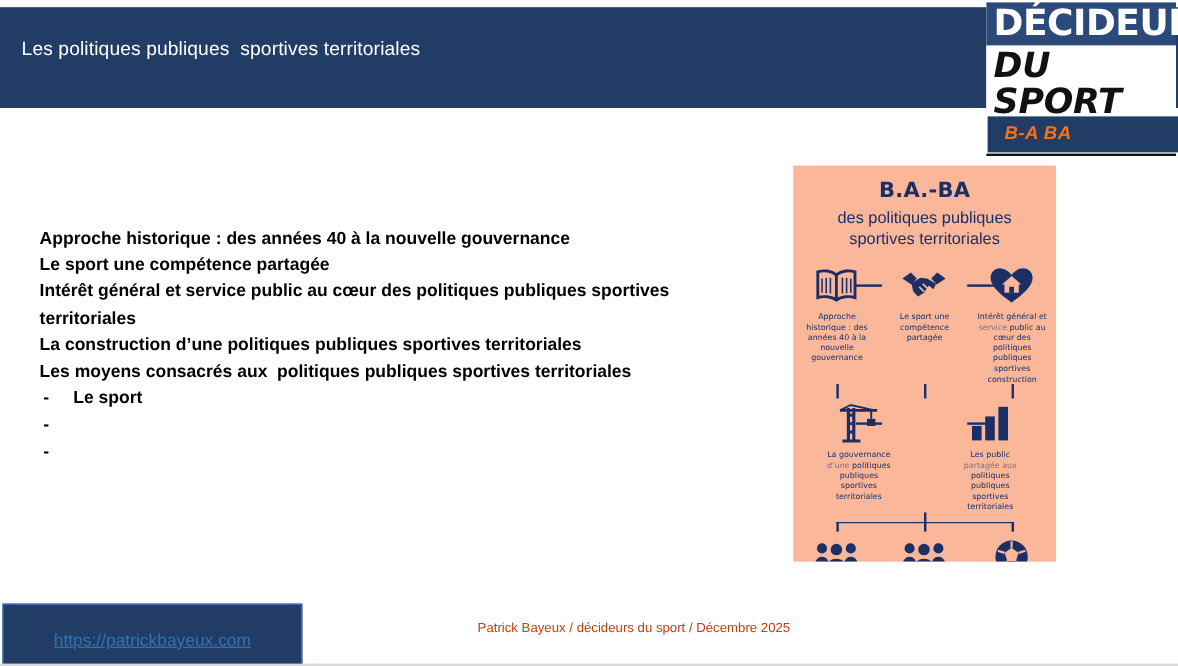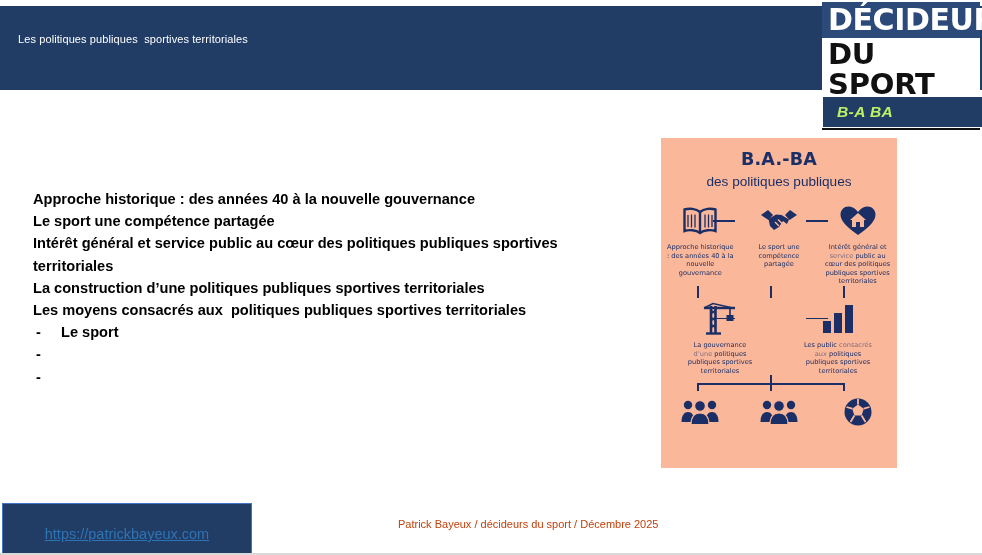--- a/index.html
+++ b/index.html
@@ -19,21 +19,21 @@
   
   #header-band {
     position: absolute;
     left: 0; top: 6px;
     width: 982px; height: 84px;
     background: #213D66;
   }
   #slide-title {
     position: absolute;
     left: 18px; top: 33px;
-    font-size: 11px;
+    font-size: 16px;
     color: #ffffff;
     letter-spacing: .1px;
     white-space: pre;
   }
 
   
   #logo-block {
     position: absolute;
     left: 822px; top: 2px;
     width: 158px;
@@ -52,39 +52,40 @@
   }
   #logo-dusport {
     color: #111111;
     font-size: 29px;
     font-weight: bold;
     letter-spacing: -0.2px;
     line-height: 1.05;
     padding: 1px 4px 0 6px;
     background: #ffffff;
     font-family: "DejaVu Sans", sans-serif;
+    font-style: italic;
   }
   #logo-par {
     color: #111111;
     font-size: 11px;
     font-weight: bold;
     font-style: italic;
     letter-spacing: 1.3px;
     padding: 1px 3px 2px 6px;
     background: #ffffff;
     font-family: "DejaVu Sans", sans-serif;
     border-bottom: 2px solid #111111;
     display: block;
   }
   #baba-badge {
     position: absolute;
     left: 823px; top: 97px;
     width: 159px; height: 30px;
     background: #213D66;
-    color: #bef264;
+    color: #f97316;
     font-size: 15.5px;
     font-weight: bold;
     font-style: italic;
     display: flex;
     align-items: center;
     padding-left: 14px;
     box-sizing: border-box;
     letter-spacing: .4px;
   }
 
@@ -106,21 +107,21 @@
   }
   #body-text .dash-mark {
     width: 25px;
     flex: none;
   }
 
   
   #infographic {
     position: absolute;
     left: 661px; top: 138px;
-    width: 236px; height: 330px;
+    width: 219px; height: 330px;
     background: #FAB79A;
     overflow: hidden;
   }
   .ig-title {
     text-align: center;
     color: #1B2F66;
     font-weight: bold;
     font-size: 17.5px;
     margin-top: 11px;
     letter-spacing: .2px;
@@ -231,20 +232,21 @@
   </div>
   <div class="dash-line">
     <span class="dash-mark">-</span>
   </div>
 </div>
 
 <div id="infographic">
 
   <div class="ig-title">B.A.-BA</div>
   <div class="ig-sub">des politiques publiques</div>
+  <div class="ig-sub" style="margin-top:0">sportives territoriales</div>
 
   <div class="ig-row" style="margin-top:12px">
     <div class="connector" style="left:52px; top:18px; width:22px; height:1.5px;"></div>
     <div class="connector" style="left:145px; top:18px; width:22px; height:1.5px;"></div>
 
     <div class="ig-cell">
       <div class="ig-icon">
         <svg width="36" height="30" viewBox="0 0 36 30">
           <path d="M18 6 C14 2.5 7 2 2.5 3.5 L2.5 25 C7 23.5 14 24 18 27 C22 24 29 23.5 33.5 25 L33.5 3.5 C29 2 22 2.5 18 6 Z" fill="none" stroke="#1B2F66" stroke-width="2.4"></path>
           <path d="M18 6 L18 27" stroke="#1B2F66" stroke-width="2.4"></path>
@@ -270,21 +272,21 @@
     </div>
 
     <div class="ig-cell">
       <div class="ig-icon">
         <svg width="38" height="32" viewBox="0 0 38 32">
           <path d="M19 30 C6 21 1.5 15 1.5 9.5 C1.5 4.8 5.2 1.5 9.3 1.5 C12.6 1.5 16.2 3.3 19 7 C21.8 3.3 25.4 1.5 28.7 1.5 C32.8 1.5 36.5 4.8 36.5 9.5 C36.5 15 32 21 19 30 Z" fill="#1B2F66"></path>
           <path d="M19 8 L27 15 L25 15 L25 22 L13 22 L13 15 L11 15 Z" fill="#FAB79A"></path>
           <rect x="17" y="17" width="4" height="5" fill="#1B2F66"></rect>
         </svg>
       </div>
-      <div class="ig-label"><span>Intérêt général et</span> <span class="faint">service</span> <span>public au cœur des politiques publiques sportives territoriales</span></div>
+      <div class="ig-label"><span>Intérêt général et</span> <span class="faint">service</span> <span>public au cœur des politiques publiques sportives construction</span></div>
     </div>
   </div>
 
   <div style="position:relative;height:12px">
     <div class="connector" style="left:36px; top:0; width:1.5px; height:12px;"></div>
     <div class="connector" style="left:109px; top:0; width:1.5px; height:12px;"></div>
     <div class="connector" style="left:182px; top:0; width:1.5px; height:12px;"></div>
   </div>
 
   <div class="ig-row" style="margin-top:2px">
@@ -310,21 +312,21 @@
     </div>
 
     <div class="ig-cell">
       <div class="ig-icon">
         <svg width="34" height="30" viewBox="0 0 34 30">
           <rect x="2" y="17" width="8" height="12" fill="#1B2F66"></rect>
           <rect x="13" y="9" width="8" height="20" fill="#1B2F66"></rect>
           <rect x="24" y="1" width="8" height="28" fill="#1B2F66"></rect>
         </svg>
       </div>
-      <div class="ig-label"><span>Les public</span> <span class="faint">consacrés aux</span> <span>politiques publiques sportives territoriales</span></div>
+      <div class="ig-label"><span>Les public</span> <span class="faint">partagée aux</span> <span>politiques publiques sportives territoriales</span></div>
     </div>
 
   </div>
 
   <div style="position:relative;height:16px">
     <div class="connector" style="left:36px; top:8px; width:147px; height:1.5px;"></div>
     <div class="connector" style="left:36px; top:8px; width:1.5px; height:8px;"></div>
     <div class="connector" style="left:109px; top:0; width:1.5px; height:16px;"></div>
     <div class="connector" style="left:182px; top:8px; width:1.5px; height:8px;"></div>
   </div>

